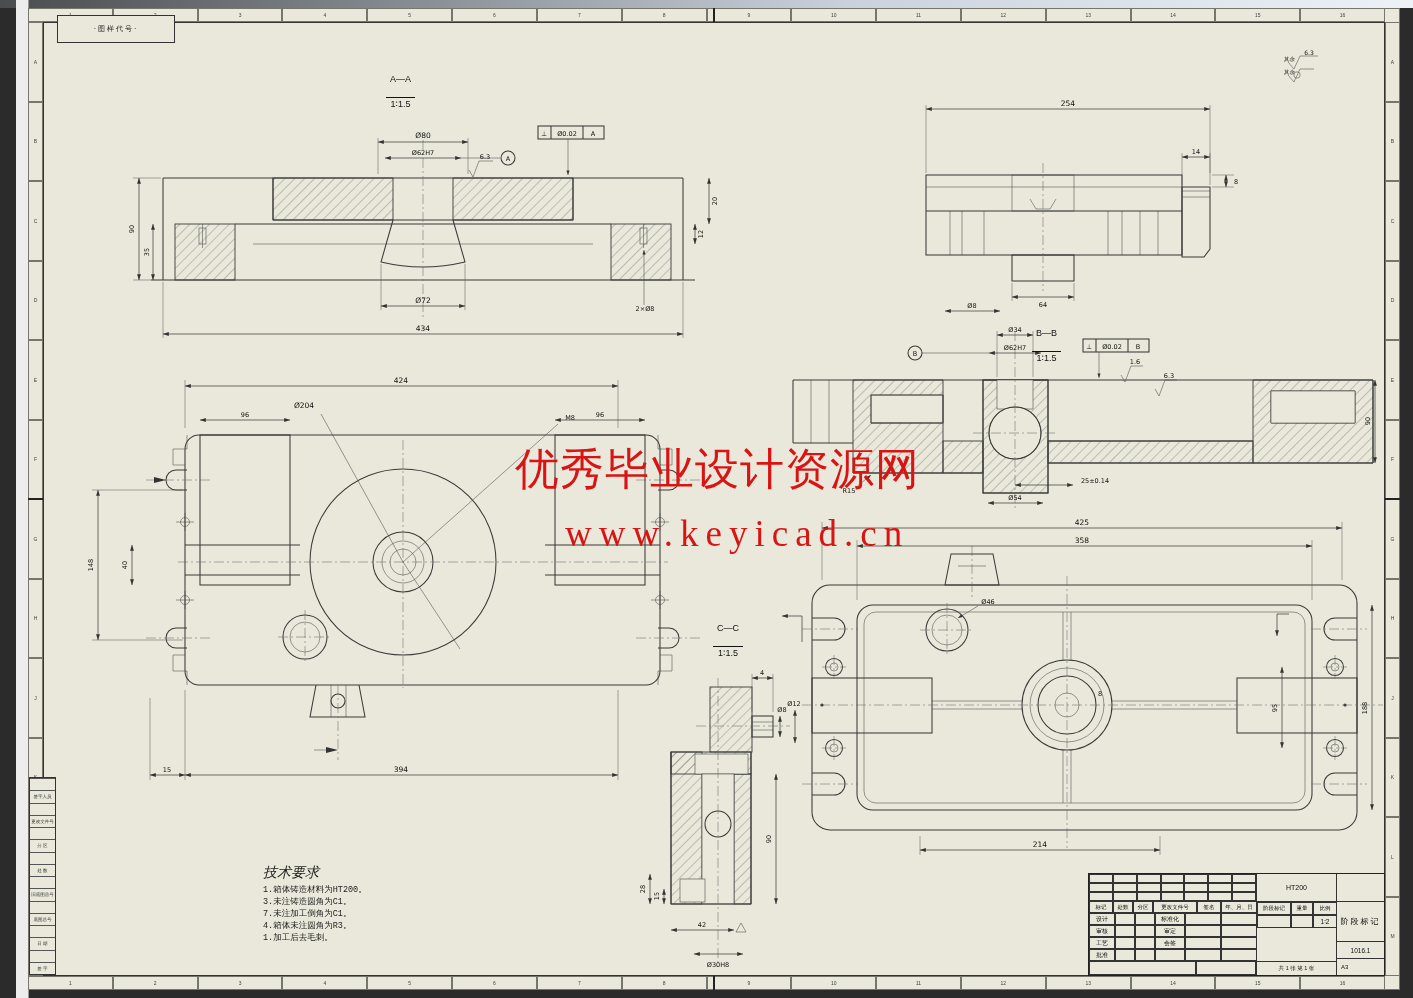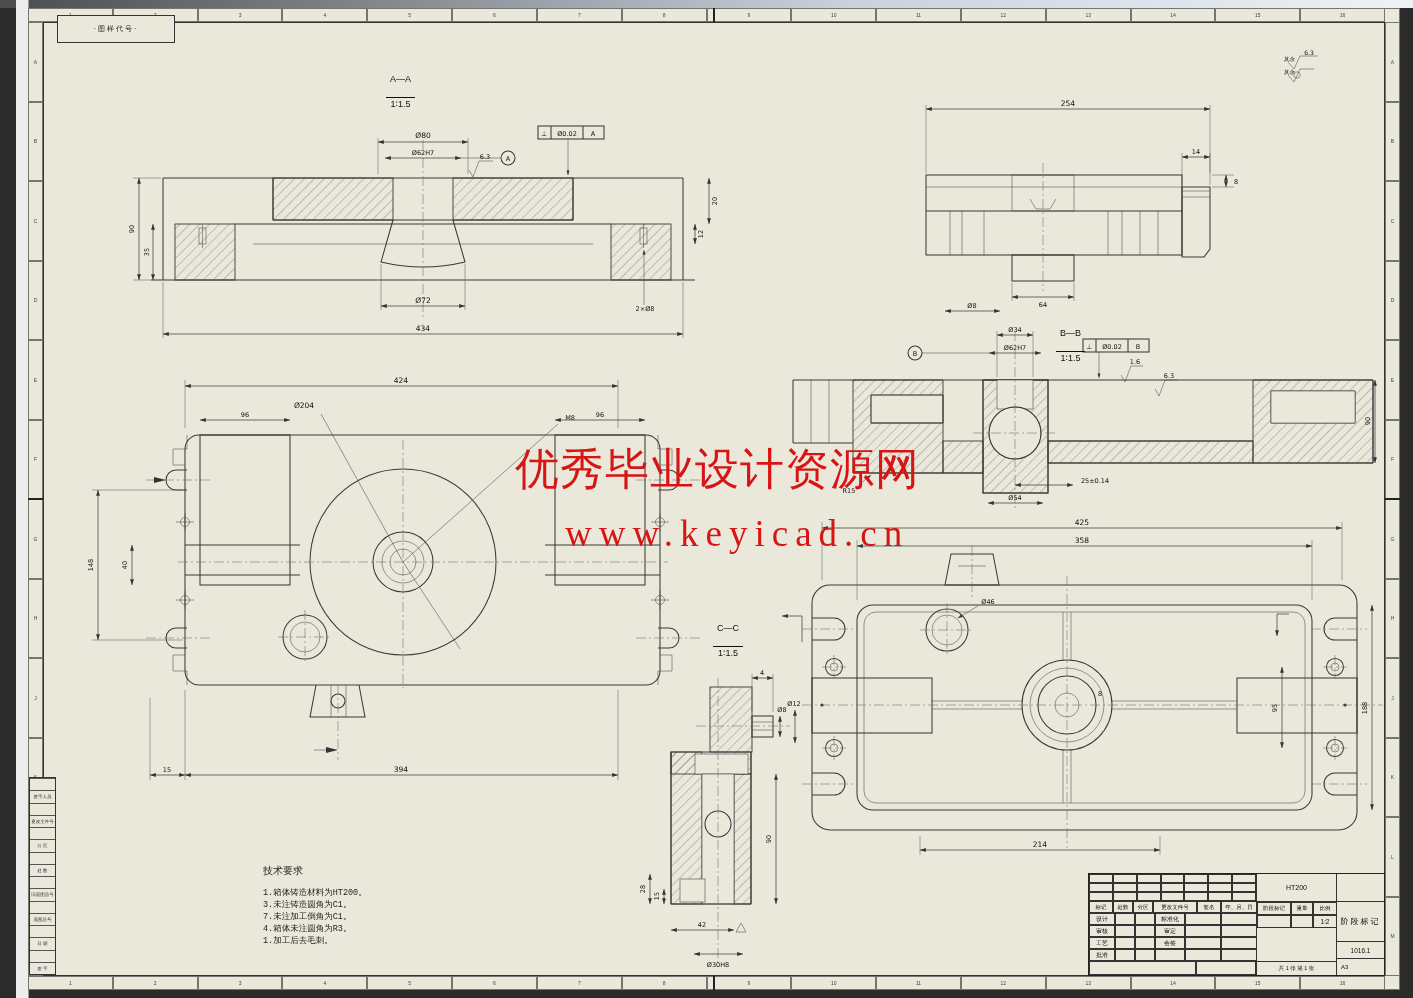--- a/index.html
+++ b/index.html
@@ -20,21 +20,21 @@
   .cmark{background:#222;}
   .corner-box{left:57px;top:15px;width:116px;height:26px;border:1.4px solid #333;background:var(--sheet);
       display:flex;align-items:center;justify-content:center;font-size:7px;letter-spacing:2px;color:#222;}
   .left-strip{left:29px;top:777px;width:27px;height:198px;border:1px solid #333;display:flex;flex-direction:column;background:var(--sheet);box-sizing:border-box;}
   .left-strip>div{flex:1;border-top:0.5px solid #555;font-size:4.5px;color:#333;overflow:hidden;white-space:nowrap;display:flex;align-items:center;justify-content:center;}
   
   .wm1{left:515px;top:440px;font-family:"DejaVu Serif",serif;font-size:44px;color:var(--red);letter-spacing:1px;z-index:50;text-align:center;}
   .wm2{left:565px;top:512px;font-family:Liberation Serif, serif;font-size:37px;color:var(--red);letter-spacing:7px;z-index:50;}
   
   .notes{left:263px;top:864px;width:220px;color:#222;z-index:10;}
-  .notes .nt{font-size:10px;margin-bottom:9px;}
+  .notes .nt{font-size:14px;margin-bottom:2px;font-style:italic;}
   .notes .nl{font-size:8.5px;line-height:12px;font-family:Liberation Mono, monospace;}
   
   .vlabel{position:absolute;text-align:center;color:#111;z-index:10;font-size:9px;}
   .vlabel .t{display:block;border-bottom:1px solid #111;padding:0 4px 13px;}
   .vlabel .s{display:block;padding-top:1px;}
   
   .fnotes{left:1284px;top:56px;width:120px;z-index:10;}
   .fnrow{display:flex;align-items:center;gap:2px;margin-bottom:6px;}
   .fnrow .p{font-size:5.5px;color:#222;}
   
@@ -352,21 +352,21 @@
     <line x1="592" y1="57" x2="592" y2="140" class="dim" marker-start="url(#ar)" marker-end="url(#ar)"></line>
     <text transform="rotate(-90 587 98)" x="587" y="98" class="dts">90</text>
     <line x1="232" y1="162" x2="290" y2="162" class="dim" marker-start="url(#ar)" marker-end="url(#ar)"></line>
     <text x="312" y="160" class="dts">25±0.14</text>
     <line x1="205" y1="180" x2="260" y2="180" class="dim" marker-start="url(#ar)" marker-end="url(#ar)"></line>
     <text x="232" y="177" class="dts">Ø54</text>
     <text x="66" y="170" class="dts">R15</text>
     <line x1="72" y1="165" x2="88" y2="152" class="thin" marker-end="url(#ar)"></line>
   </g>
 </svg>
-<div class="vlabel" style="left:1056px;top:328px;">
+<div class="vlabel" style="left:1032px;top:328px;">
   <span class="t">B—B</span>
   <span class="s">1∶1.5</span>
 </div>
 
 <svg class="abs" style="left:88px;top:368px;" width="640" height="430" viewBox="0 0 640 430">
   <g>
     <rect x="97" y="67" width="475" height="250" rx="14" class="ol"></rect>
     <path d="M97,97 h-12 v-16 h14 v-14" class="thin"></path>
     <path d="M572,97 h12 v-16 h-14 v-14" class="thin"></path>
     <path d="M97,287 h-12 v16 h14 v14" class="thin"></path>

